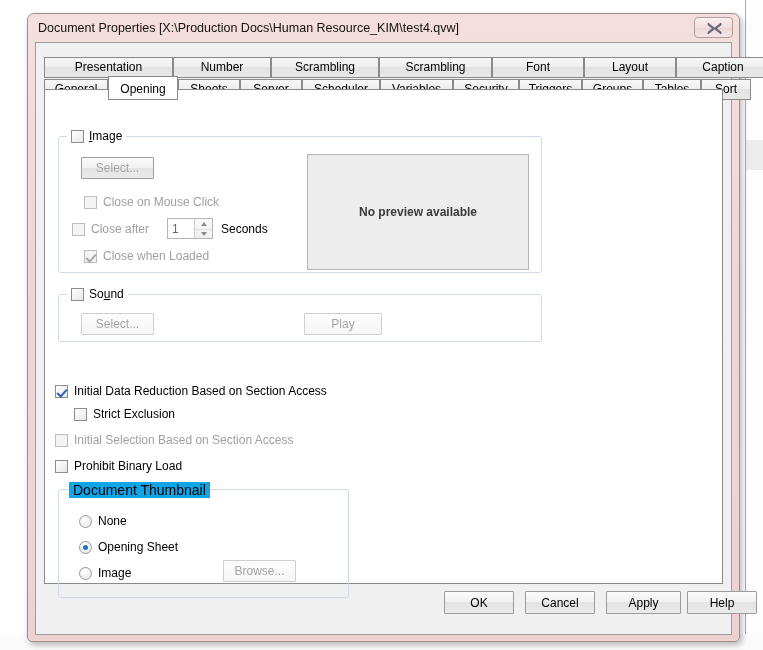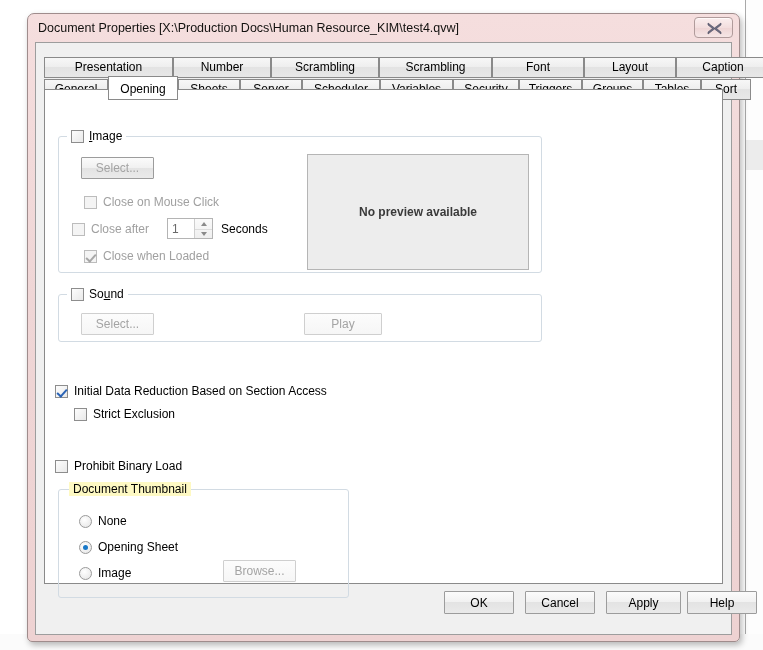--- a/index.html
+++ b/index.html
@@ -141,21 +141,21 @@
     top: -8px;
     left: 8px;
     background: #ffffff;
     padding: 0 4px;
     font-size: 12px;
     white-space: nowrap;
     display: flex;
     align-items: center;
     gap: 5px;
   }
-  .group-label-plain { position: absolute; top: -8px; left: 10px; background: #fef9c3; padding: 0 4px; font-size: 12px; white-space: nowrap;}
+  .group-label-plain { position: absolute; top: -8px; left: 10px; background: #0ea5e9; padding: 0 4px; font-size: 14px; white-space: nowrap;}
 
   
   .cb {
     display: inline-block;
     width: 13px; height: 13px;
     border: 1px solid #8d8d8d;
     background: linear-gradient(135deg, #fdfdfd 0%, #e9e9e9 100%);
     box-sizing: border-box;
     position: relative;
     vertical-align: -2px;
@@ -371,20 +371,24 @@
       <div class="row" style="left:10px; top:294px;">
         <span class="cb checked"></span>
         <span>Initial Data Reduction Based on Section Access</span>
       </div>
 
       <div class="row" style="left:29px; top:317px;">
         <span class="cb"></span>
         <span>Strict Exclusion</span>
       </div>
 
+      <div class="row disabled" style="left:10px; top:343px;">
+        <span class="cb disabled"></span>
+        <span>Initial Selection Based on Section Access</span>
+      </div>
 
       <div class="row" style="left:10px; top:369px;">
         <span class="cb"></span>
         <span>Prohibit Binary Load</span>
       </div>
 
       <div class="groupbox" style="left:13px; top:399px; width:291px; height:109px;">
         <div class="group-label-plain">Document Thumbnail</div>
 
         <div class="row" style="left:20px; top:24px;">

